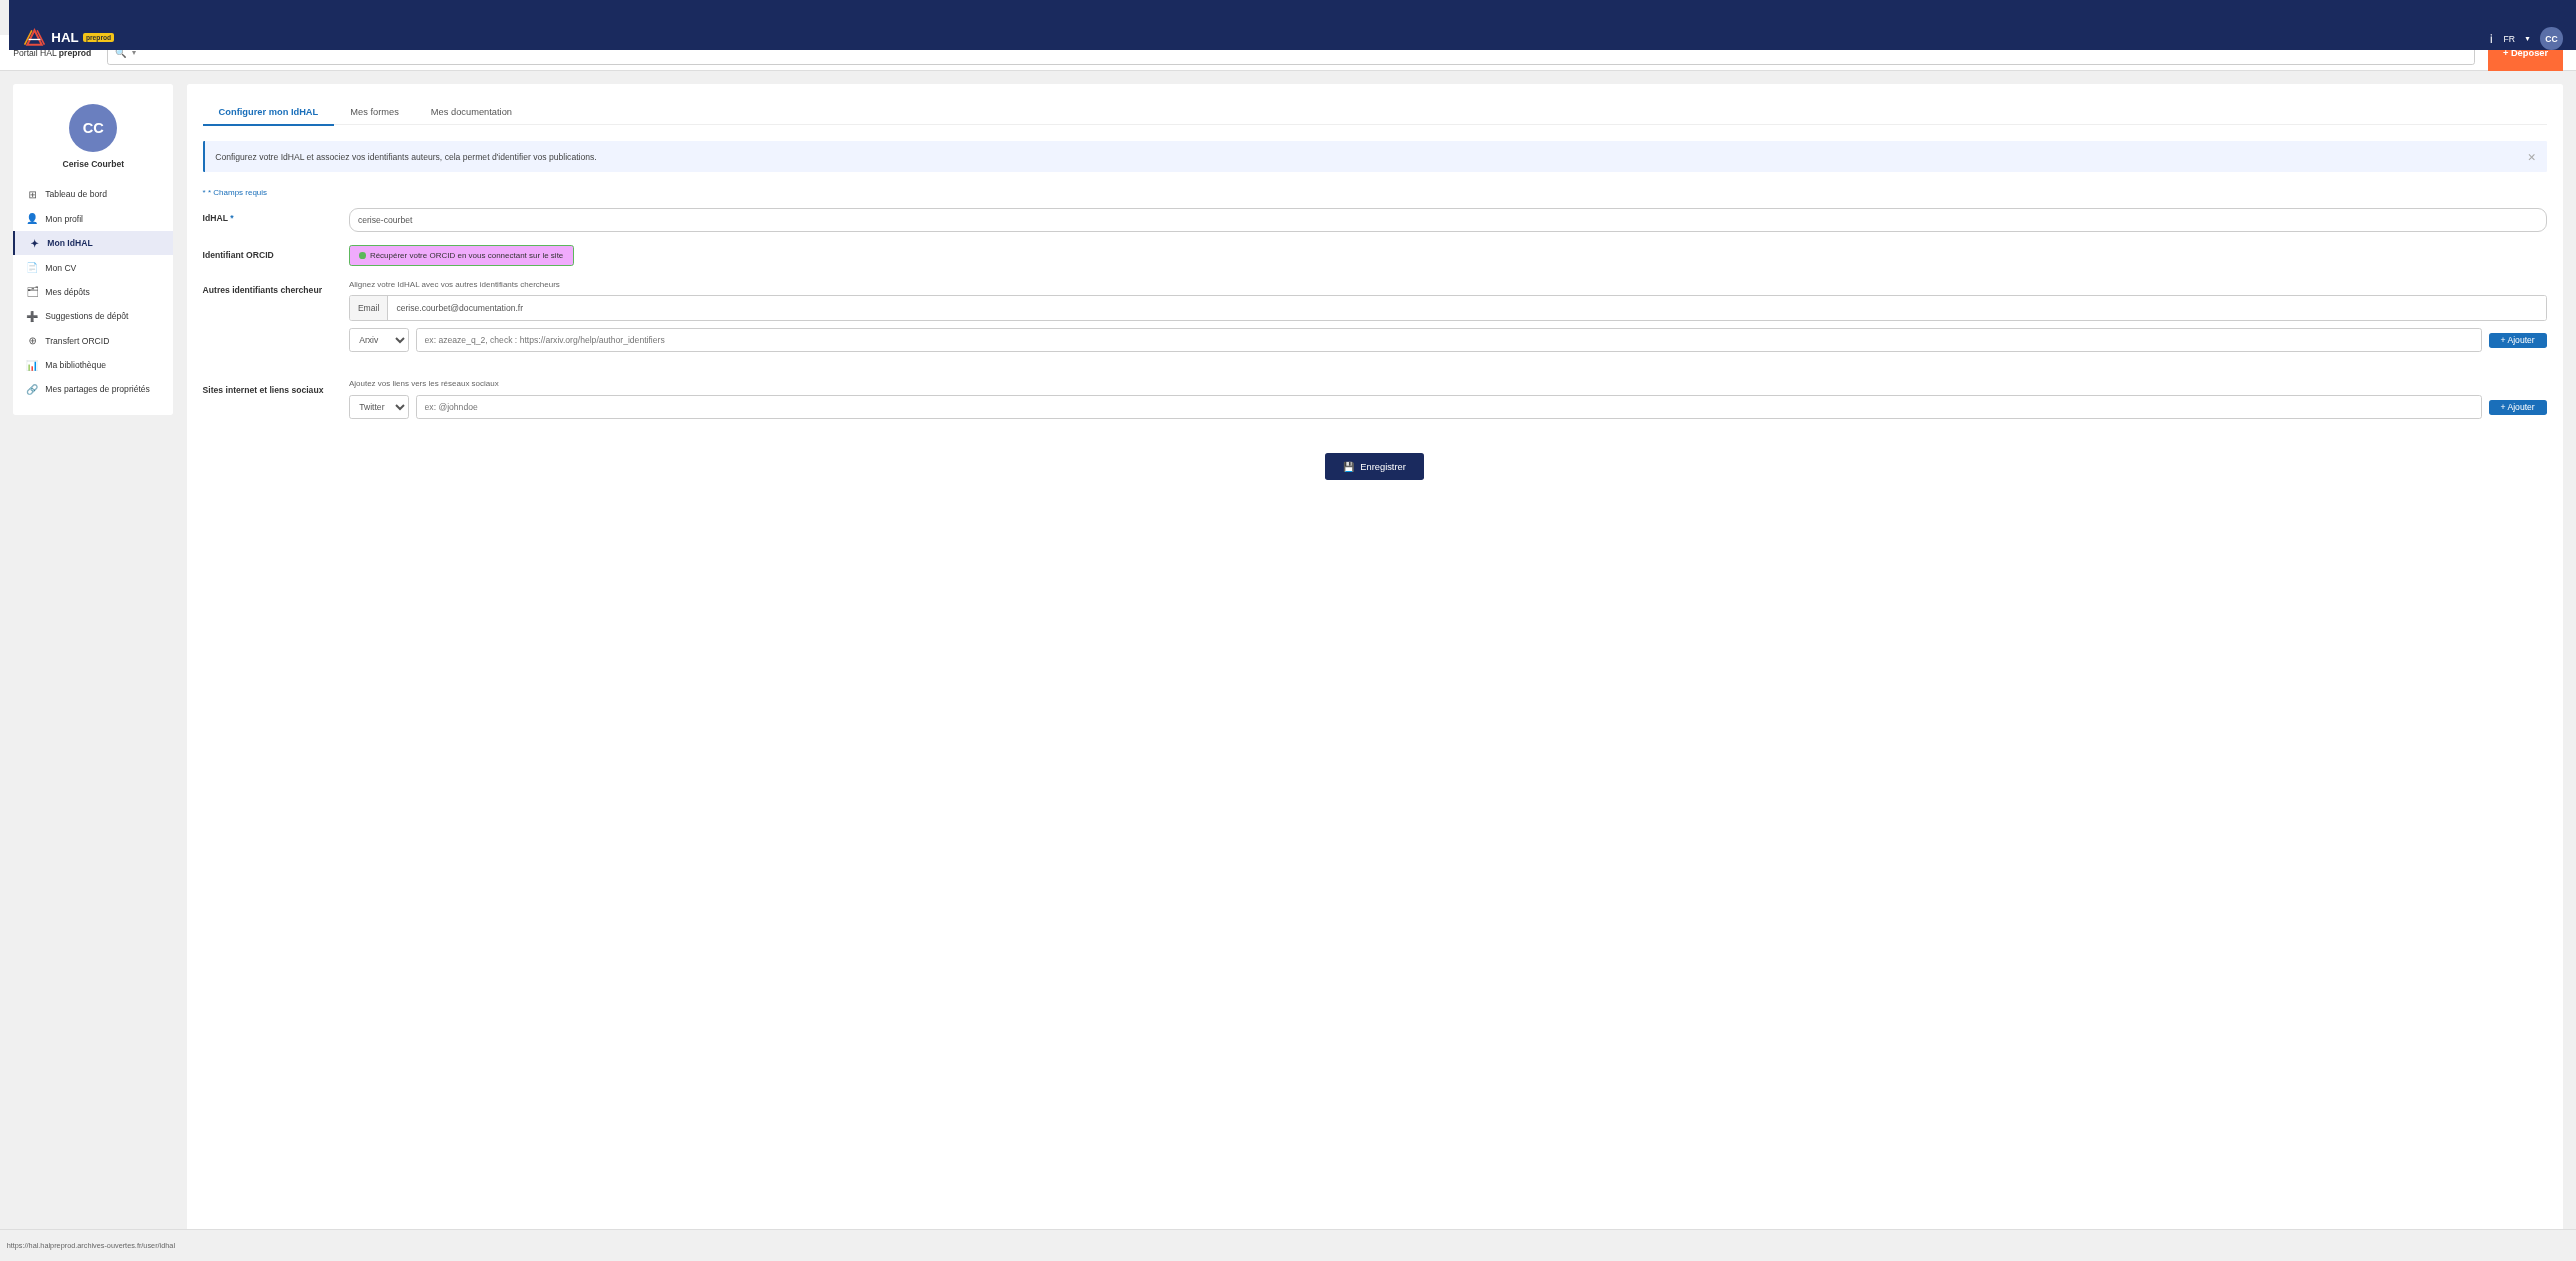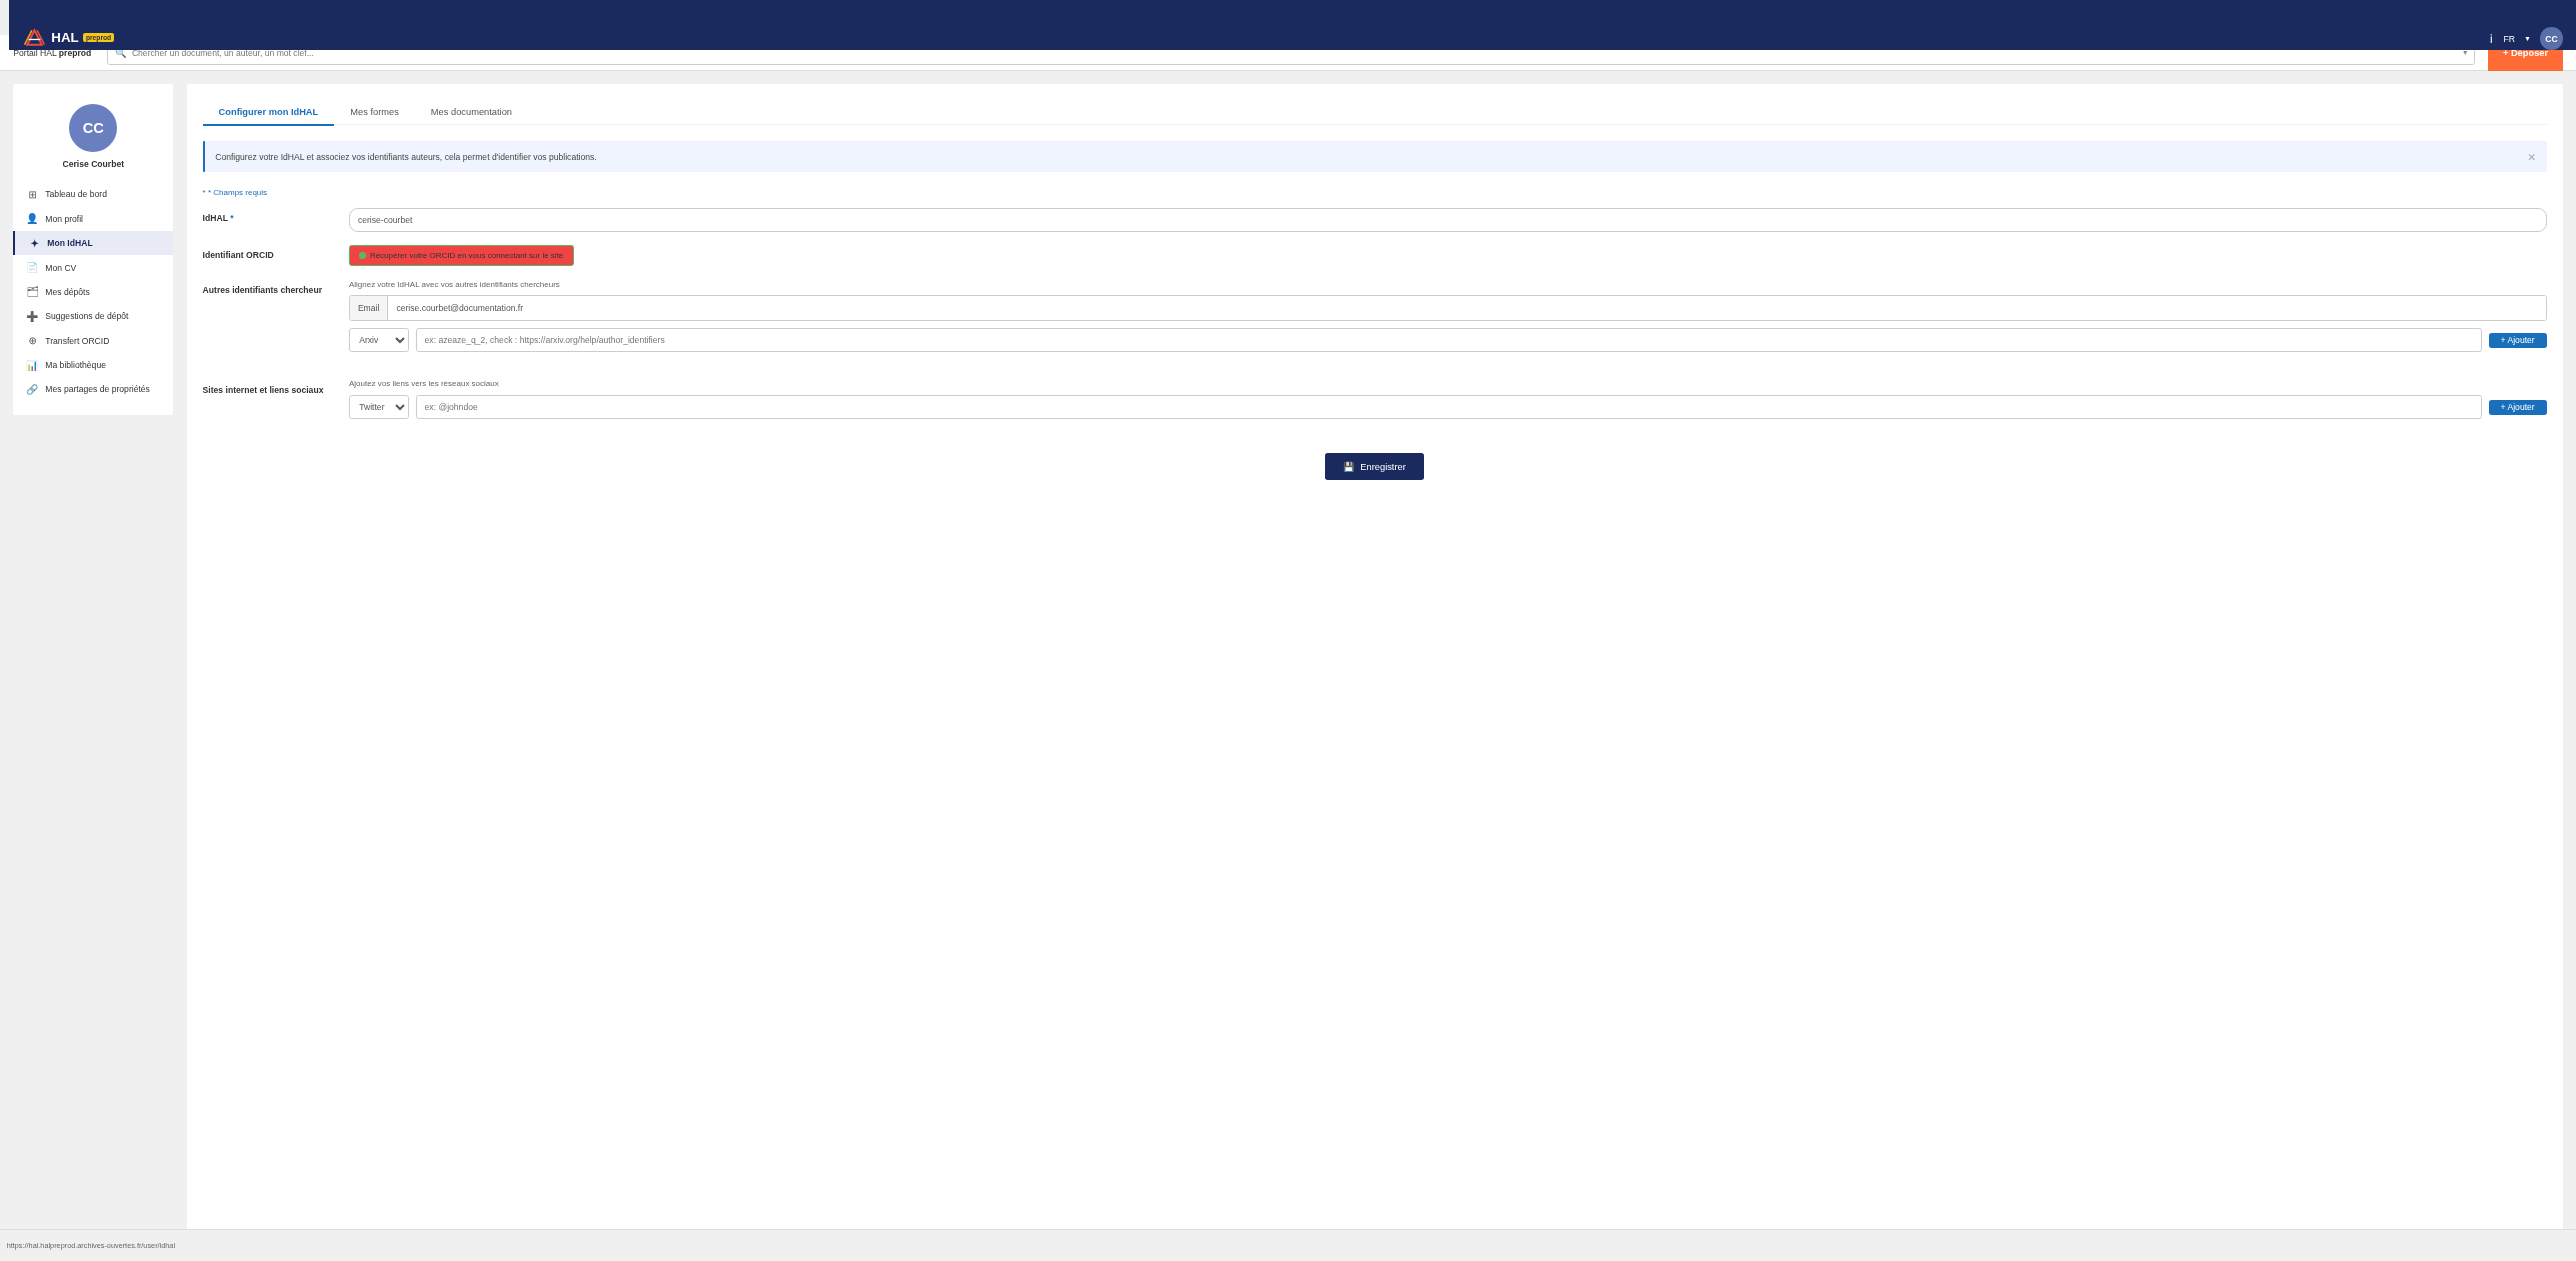--- a/index.html
+++ b/index.html
@@ -197,21 +197,21 @@
       padding: 0 8px;
       font-size: 8.6px;
       color: #555;
       background: #fff;
     }
 
     .orcid-btn {
       display: inline-flex;
       align-items: center;
       gap: 4px;
-      background: #ef4444;
+      background: #f0abfc;
       border: 0.7px solid #5cb85c;
       border-radius: 2.7px;
       padding: 5.3px 9.3px;
       font-size: 8px;
       color: #333;
       cursor: pointer;
     }
     .orcid-dot { width: 6.7px; height: 6.7px; border-radius: 50%; background: #5cb85c; display: inline-block; }
 
     .align-hint { font-size: 8px; color: #666; margin-bottom: 6.7px; }
@@ -336,21 +336,20 @@
     <div class="nav-avatar">CC</div>
   </div>
 </nav>
 
 <div class="search-bar-row">
   <span class="portal-label">
     Portail HAL <strong>preprod</strong>
   </span>
   <div class="search-container">
     <span class="search-icon">🔍</span>
-    <input type="text" class="search-input" placeholder="Chercher un document, un auteur, un mot clef..." style="">
     <span class="search-dropdown-arrow">▾</span>
   </div>
   <button class="deposit-btn">+ Déposer</button>
 </div>
 
 <div class="main-layout">
 
   <aside class="sidebar">
     <div class="sidebar-avatar-section">
       <div class="sidebar-avatar">CC</div>

